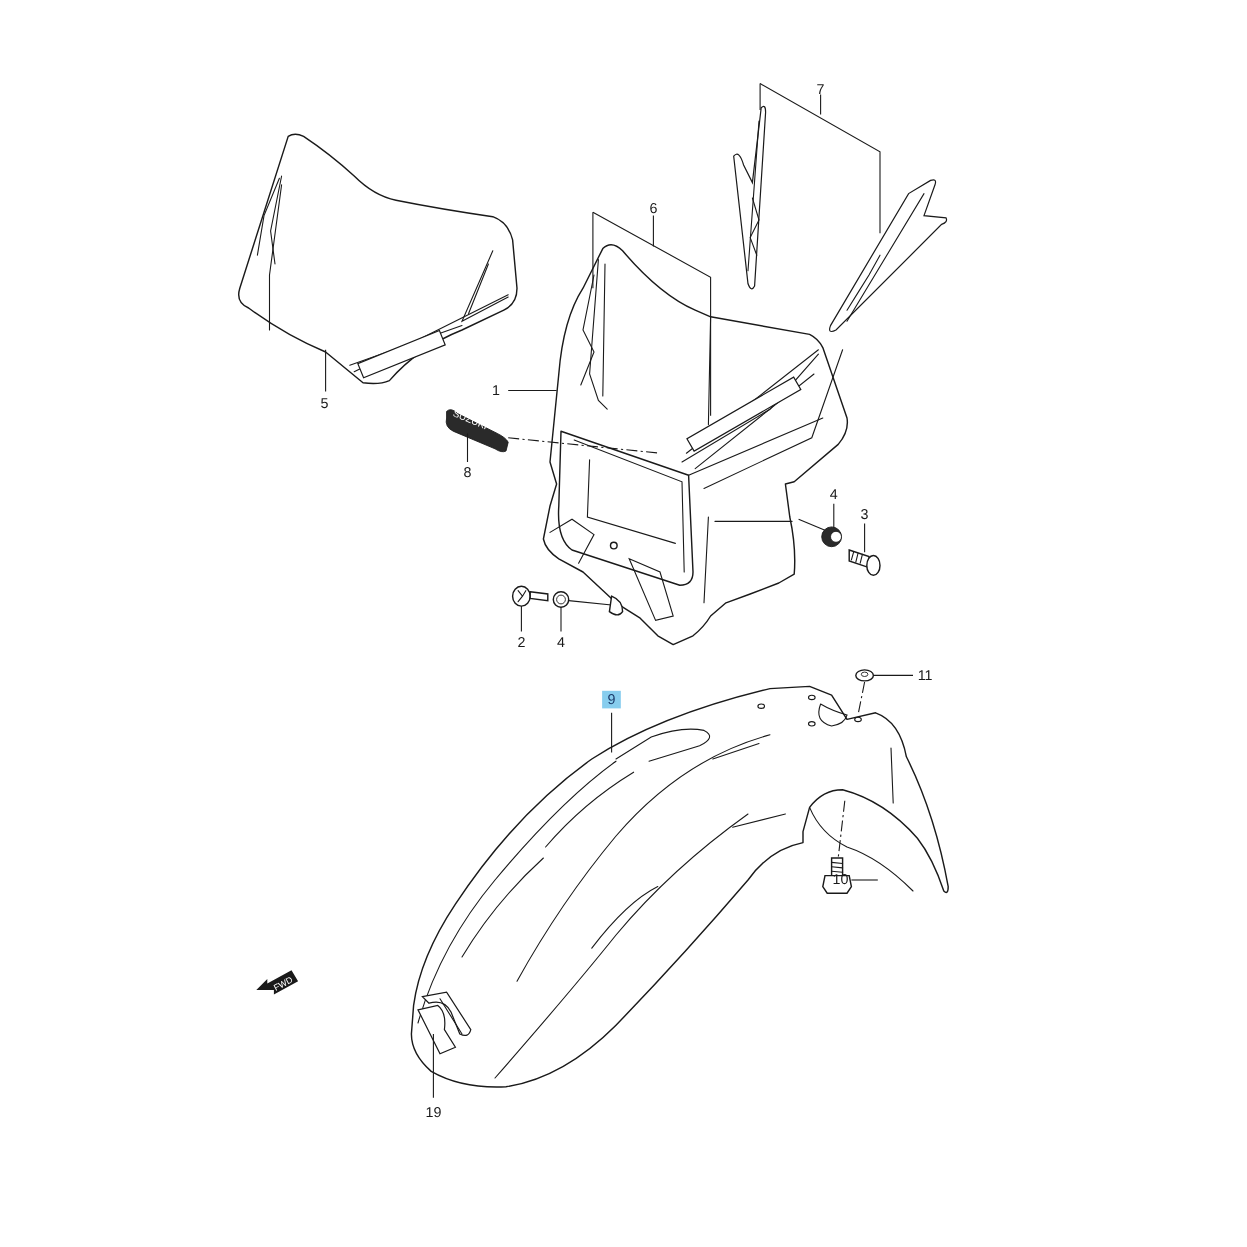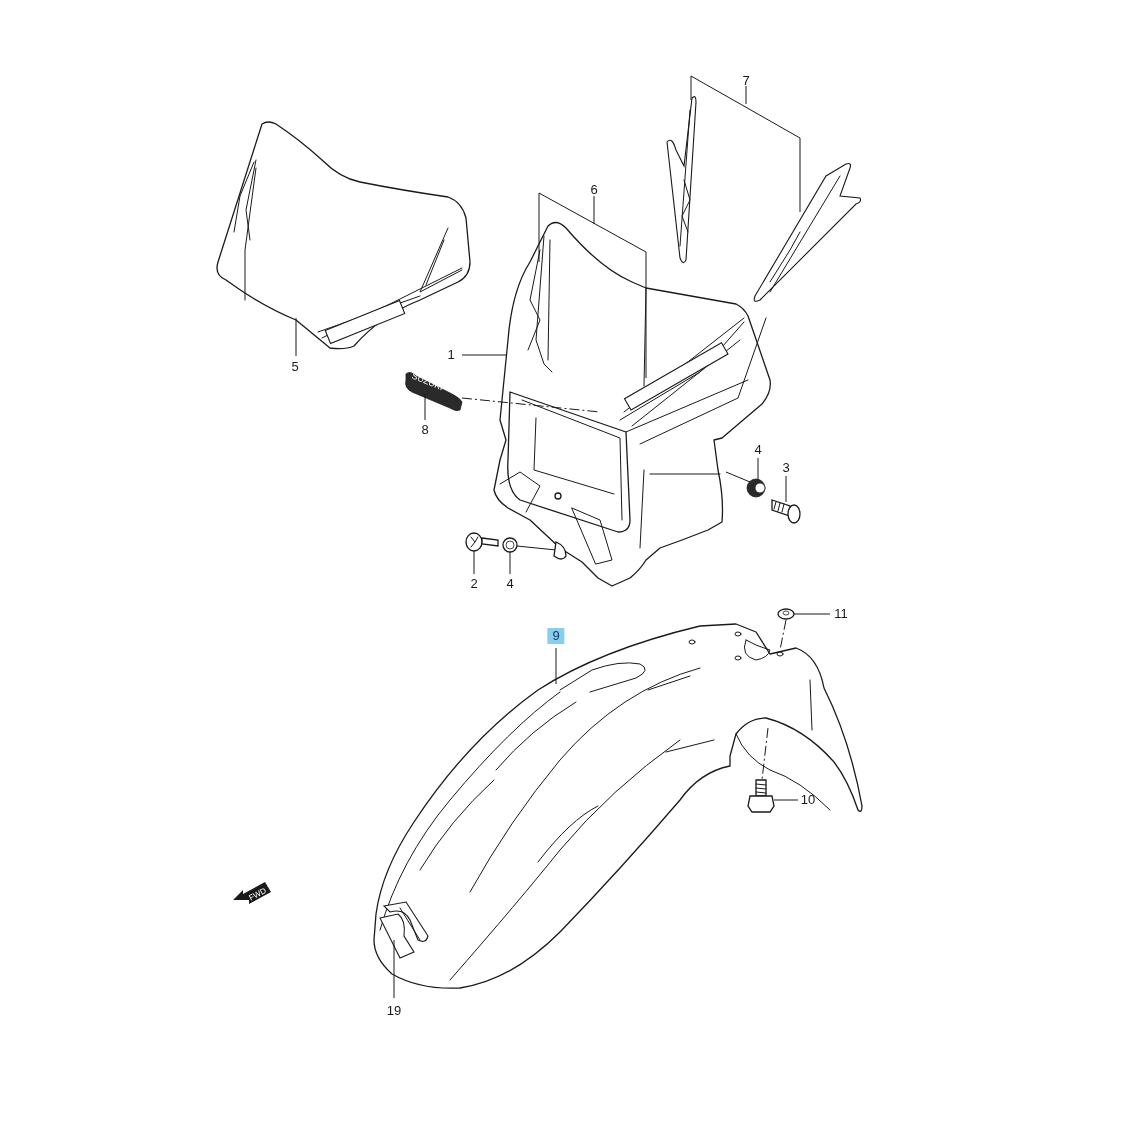--- a/index.html
+++ b/index.html
@@ -158,20 +158,20 @@
 <span class="lbl" style="left:451px;top:355px;">1</span>
 <span class="lbl" style="left:474px;top:584px;">2</span>
 <span class="lbl" style="left:786px;top:468px;">3</span>
 <span class="lbl" style="left:758px;top:450px;">4</span>
 <span class="lbl" style="left:510px;top:584px;">4</span>
 <span class="lbl" style="left:295px;top:367px;">5</span>
 <span class="lbl" style="left:594px;top:190px;">6</span>
 <span class="lbl" style="left:746px;top:81px;">7</span>
 <span class="lbl" style="left:425px;top:430px;">8</span>
 <span class="lbl hl" style="left:556px;top:636px;">9</span>
-<span class="lbl" style="left:808px;top:800px;">10</span>
+<span class="lbl" style="left:764px;top:800px;">10</span>
 <span class="lbl" style="left:841px;top:614px;">11</span>
 <span class="lbl" style="left:394px;top:1011px;">19</span>
 
 <svg class="fwd" viewBox="0 0 42 26" xmlns="http://www.w3.org/2000/svg">
   <path d="M2,20 L12,10 L12,14 L34,2 L40,12 L18,24 L18,20 Z" fill="#1a1a1a" transform="rotate(0)"></path>
   <text x="17" y="18" font-size="8" fill="#ffffff" font-family="Liberation Sans, sans-serif" transform="rotate(-28 24 14)">FWD</text>
 </svg>
 
 </body></html>

